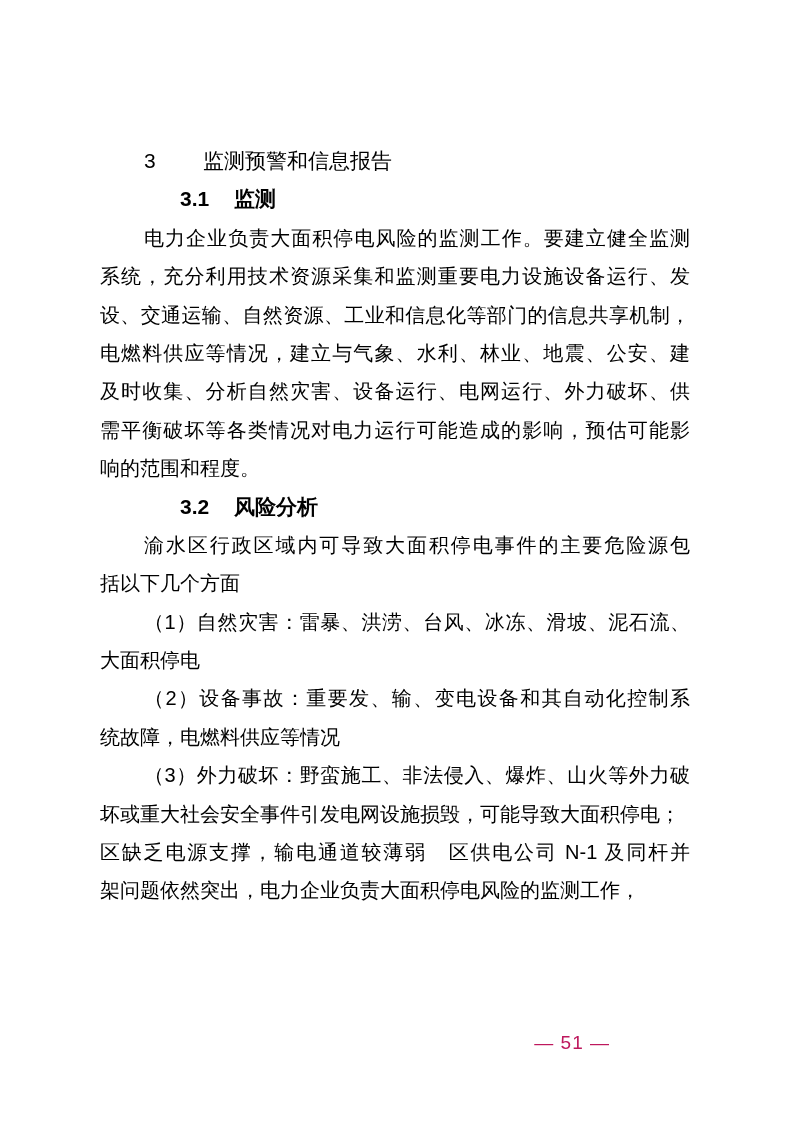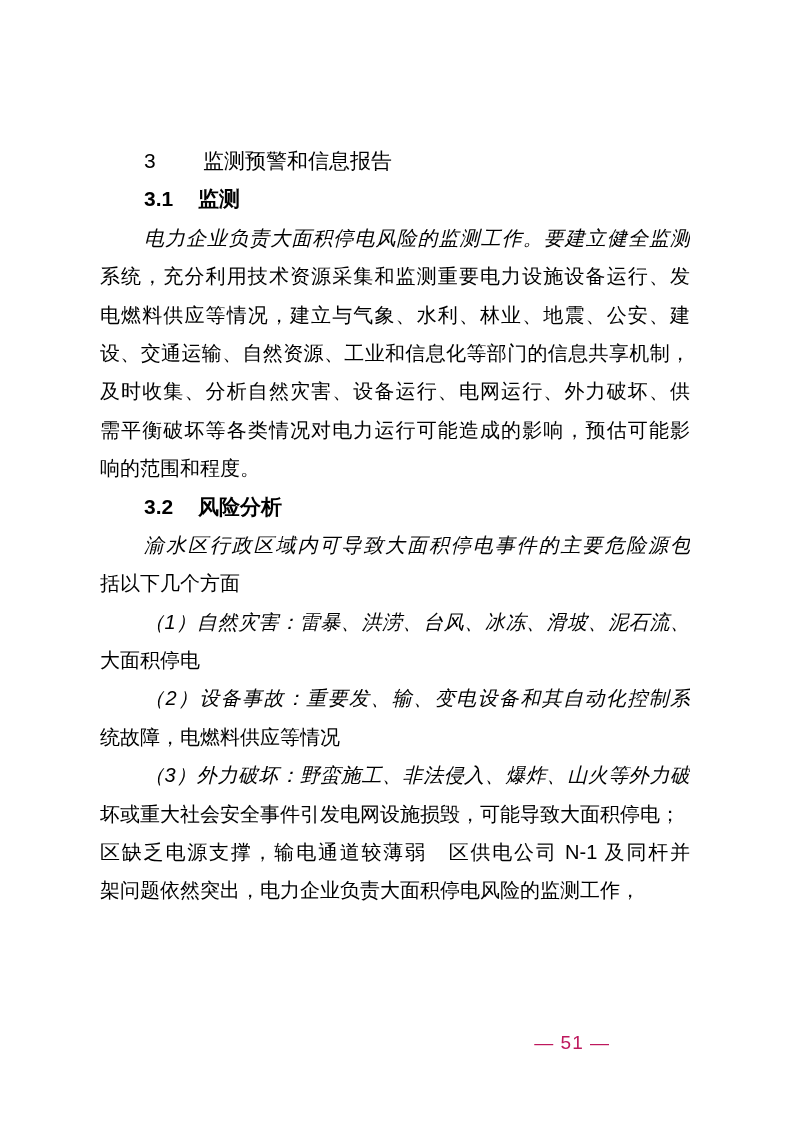--- a/index.html
+++ b/index.html
@@ -38,30 +38,30 @@
     width: 59px;
   }
   .h2 {
     font-size: 21px;
     font-weight: bold;
     padding-left: 44px;
   }
   .h2 .num {
     display: inline-block;
     width: 54px;
+    margin-left: 36px;
   }
   .para .line {
     font-size: 20px;
     text-align: justify;
     text-align-last: justify;
     white-space: normal;
   }
   .para .line.first {
     text-indent: 44px;
-    font-style: italic;
   }
   .para .line.last {
     text-align: left;
     text-align-last: left;
   }
   .footer-pagenum {
     position: absolute;
     top: 1030px;
     right: 116px;
     height: 26px;
@@ -74,22 +74,22 @@
 </head>
 <body>
 
 <div class="page">
   <div class="doc-body">
       <div class="h1"><span class="num">3</span><span class="title">监测预警和信息报告</span></div>
       <div class="h2"><span class="num">3.1</span><span class="title">监测</span></div>
       <div class="para">
         <div class="line first">电力企业负责大面积停电风险的监测工作。要建立健全监测</div>
         <div class="line">系统，充分利用技术资源采集和监测重要电力设施设备运行、发</div>
+        <div class="line">设、交通运输、自然资源、工业和信息化等部门的信息共享机制，</div>
         <div class="line">电燃料供应等情况，建立与气象、水利、林业、地震、公安、建</div>
-        <div class="line">设、交通运输、自然资源、工业和信息化等部门的信息共享机制，</div>
         <div class="line">及时收集、分析自然灾害、设备运行、电网运行、外力破坏、供</div>
         <div class="line">需平衡破坏等各类情况对电力运行可能造成的影响，预估可能影</div>
         <div class="line last">响的范围和程度。</div>
       </div>
       <div class="h2"><span class="num">3.2</span><span class="title">风险分析</span></div>
       <div class="para">
         <div class="line first">渝水区行政区域内可导致大面积停电事件的主要危险源包</div>
         <div class="line last">括以下几个方面</div>
       </div>
       <div class="para">

